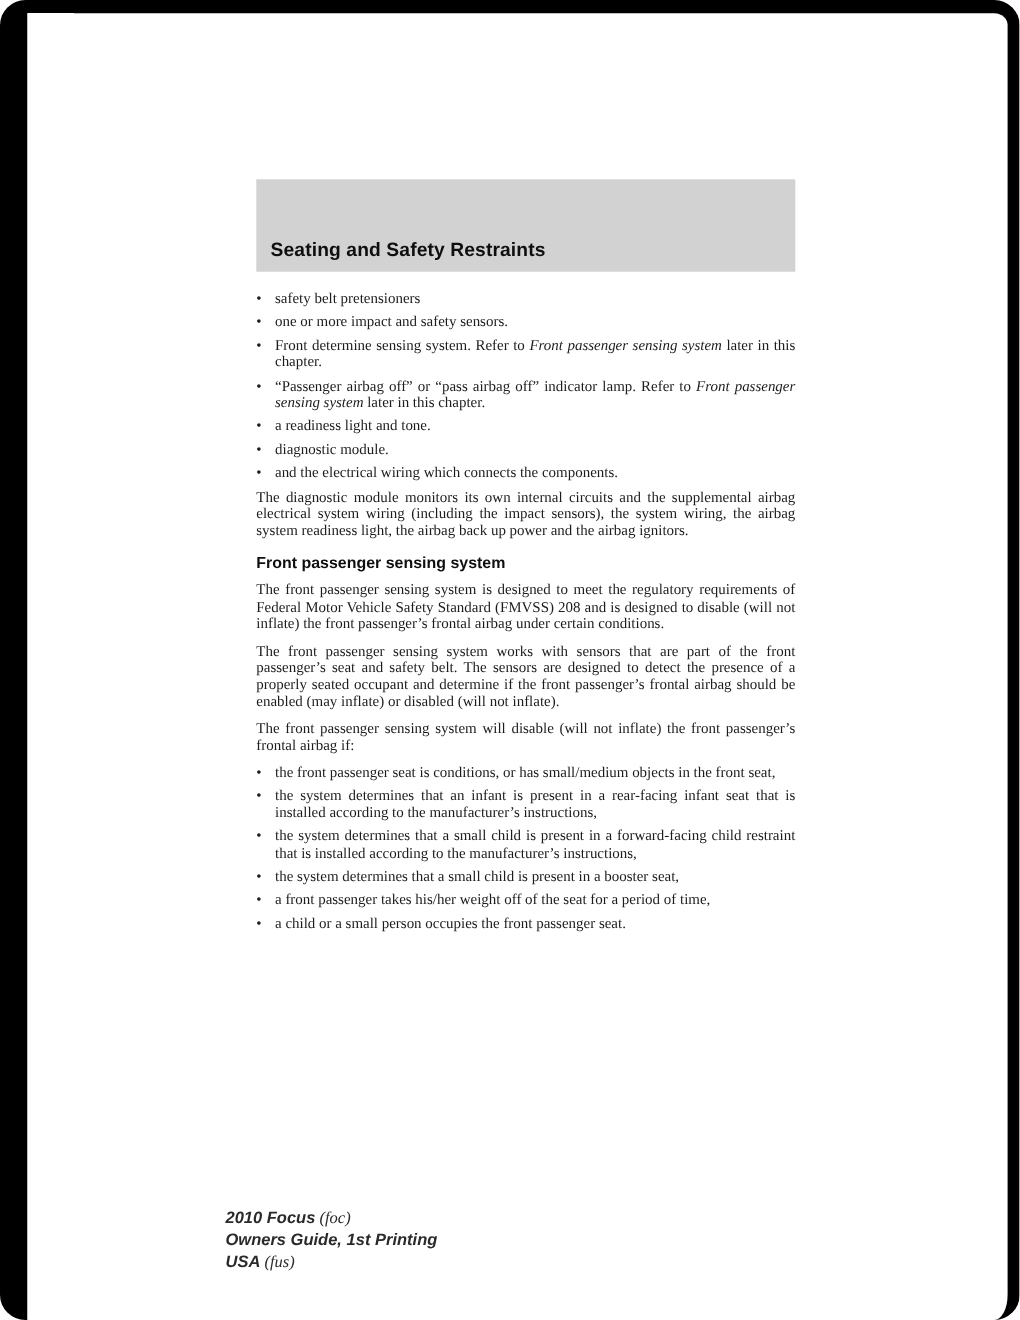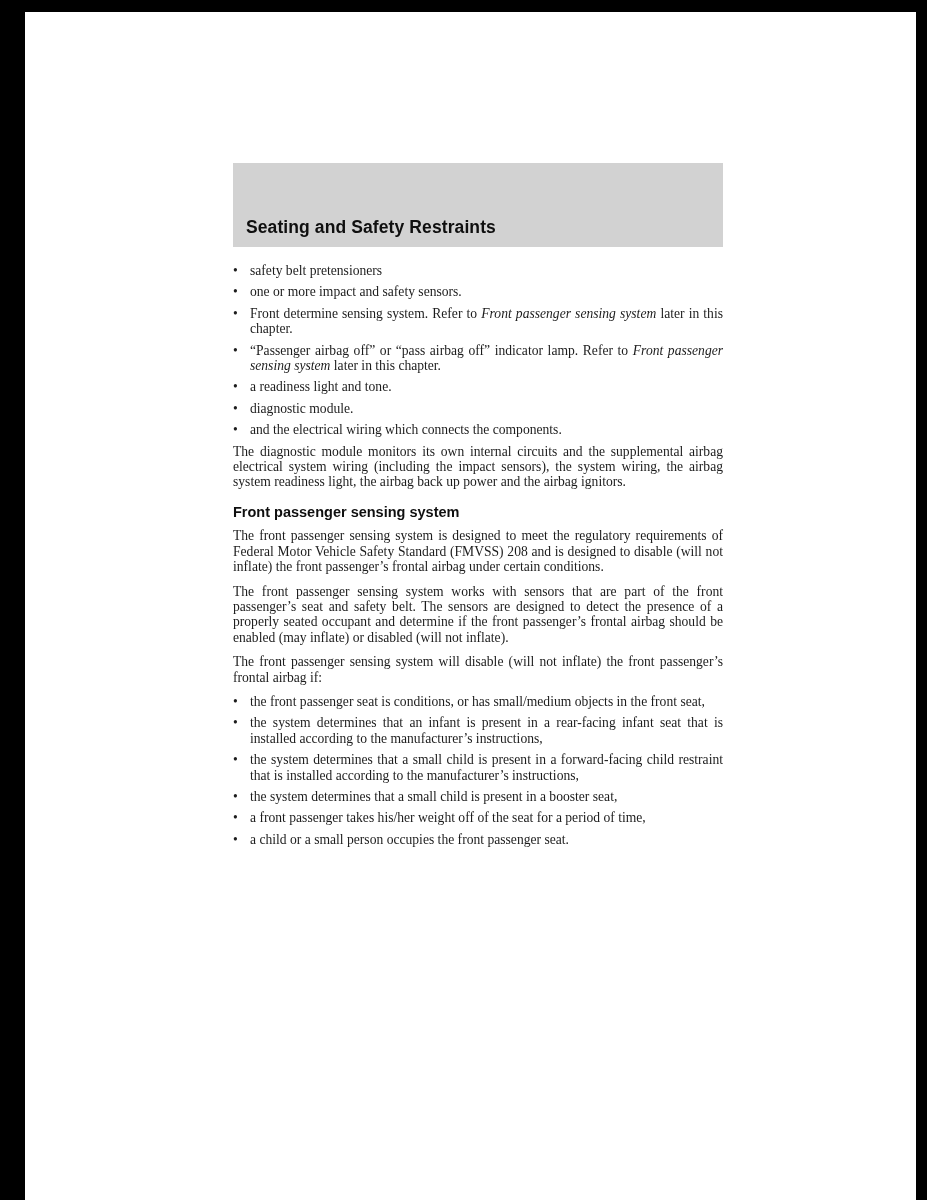--- a/index.html
+++ b/index.html
@@ -12,20 +12,21 @@
     overflow: hidden;
   }
   .page {
     position: relative;
     width: 927px;
     height: 1200px;
     background: #ffffff;
     border-left: 25px solid #000000;
     border-top: 12px solid #000000;
     border-right: 11px solid #000000;
+    border-radius: 23px;
   }
   .header-box {
     position: absolute;
     left: 208px;
     top: 151px;
     width: 490px;
     height: 84px;
     background: #d2d2d2;
     display: flex;
     align-items: flex-end;
@@ -144,14 +145,19 @@
           <span class="bullet-marker">•</span>
           <span class="bullet-text"><span>a front passenger takes his/her weight off of the seat for a period of time,</span></span>
         </div>
         <div class="bullet-item">
           <span class="bullet-marker">•</span>
           <span class="bullet-text"><span>a child or a small person occupies the front passenger seat.</span></span>
         </div>
       </div>
   </div>
 
+  <div class="footer">
+    <div class="footer-line"><span class="footer-bold">2010 Focus</span><span class="footer-normal"> (foc)</span></div>
+    <div class="footer-line"><span class="footer-bold">Owners Guide, 1st Printing</span><span class="footer-normal"></span></div>
+    <div class="footer-line"><span class="footer-bold">USA</span><span class="footer-normal"> (fus)</span></div>
+  </div>
 
 </div>
 
 </body></html>

